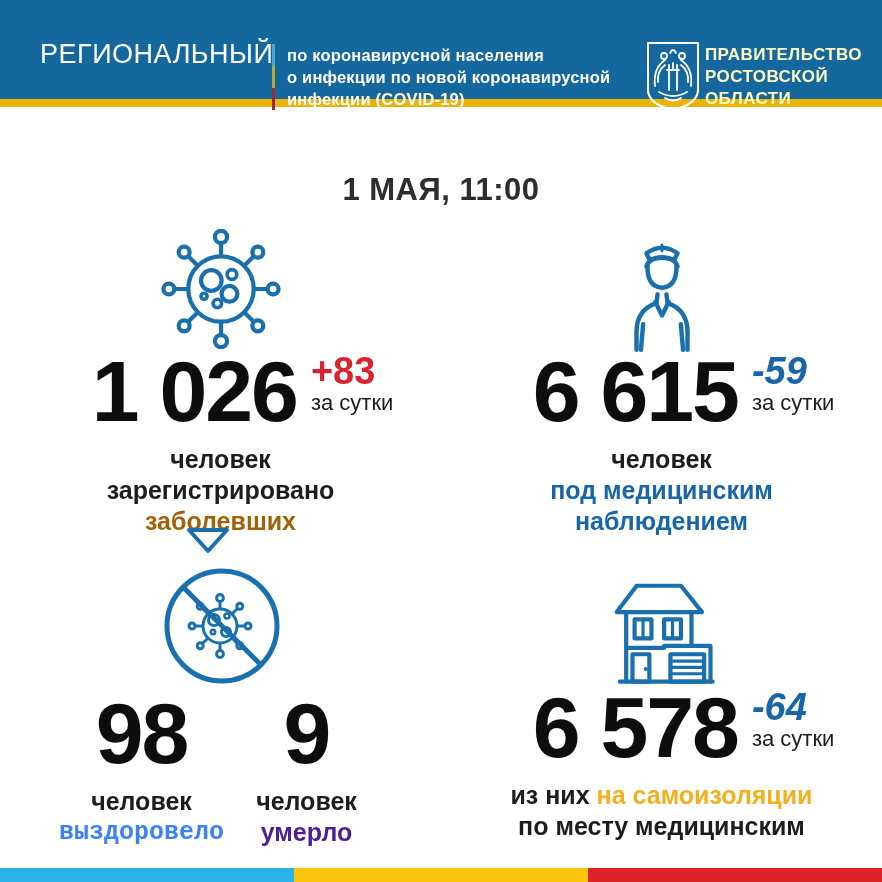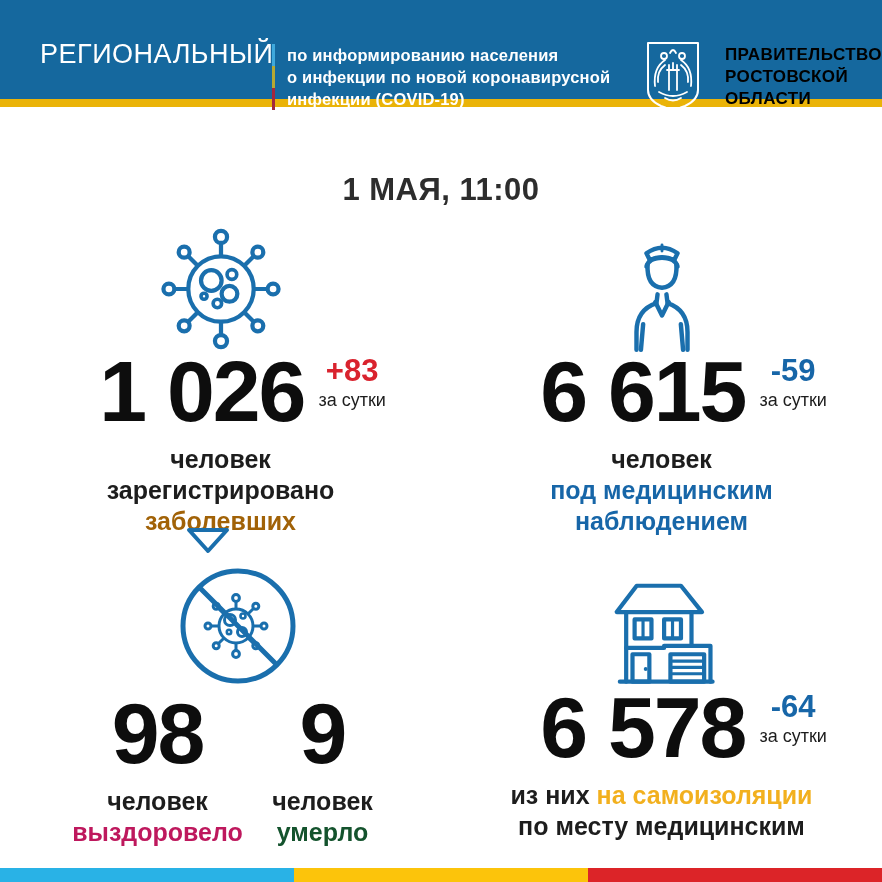--- a/index.html
+++ b/index.html
@@ -20,51 +20,51 @@
   .brand1{ font-size:27px; font-weight:400; letter-spacing:0.5px; line-height:33px; }
   .brand2{ font-size:40px; font-weight:700; letter-spacing:0.5px; line-height:36px;margin-top:47px; }
   .divider{ position:absolute; left:272px; top:44px; width:3px; height:66px;
     display:flex; flex-direction:column; }
   .divider .seg{ flex:1; width:3px; }
   .seg-b{ background:#3FA9DC; } .seg-y{ background:#B6A832; } .seg-r{ background:#A3273C; }
   .subtitle{ position:absolute; left:287px; top:44px; color:#fff; font-size:16.5px;
     font-weight:700; line-height:22px; letter-spacing:0.2px; }
   .gov{ position:absolute; left:645px; top:38px; display:flex; align-items:flex-start; }
   .emblem{ width:56px; height:80px; }
-  .gov-text{ margin-left:24px; margin-top:6px; color:#000000; font-size:17px; font-weight:700;
+  .gov-text{ margin-left:4px; margin-top:6px; color:#fef9c3; font-size:17px; font-weight:700;
     line-height:22px; letter-spacing:0.4px; }
 
   
   .date{ position:absolute; top:172px; left:0; width:882px; text-align:center;
     font-size:31px; font-weight:700; color:#2D2D2D; letter-spacing:0.5px; }
 
   .block{ position:absolute; width:441px; display:flex; flex-direction:column; align-items:center; }
   .b1{ left:0; top:224px; }
   .b2{ left:441px; top:224px; }
-  .b3{ left:17px; top:556px; }
+  .b3{ left:1px; top:556px; }
   .b4{ left:441px; top:556px; }
 
   .icon-box{ display:flex; align-items:flex-end; justify-content:center; height:128px; }
   .b3 .icon-box, .b4 .icon-box{ height:132px; }
 
   .numrow{ display:flex; align-items:flex-start; justify-content:center; margin-top:-4px;
     transform:translateX(22px); }
   .bignum{ font-size:86px; font-weight:700; color:#0D0D0D; line-height:86px; letter-spacing:-2px; }
   .delta{ display:flex; flex-direction:column; margin-left:14px; padding-top:6px; }
-  .delta-val{ font-size:31px; font-weight:700; line-height:34px;text-align:center; }
+  .delta-val{ font-size:38px; font-weight:700; line-height:34px; }
   .delta-red .delta-val{ color:#D9232E; }
-  .delta-blue .delta-val{ color:#1766A8; }
-  .delta-period{ font-size:18px; font-weight:400; color:#1D1D1D; margin-top:2px; }
+  .delta-blue .delta-val{ color:#1766A8;font-style:italic; }
+  .delta-period{ font-size:22px; font-weight:400; color:#1D1D1D; margin-top:2px; }
 
   .labels{ margin-top:10px; text-align:center; font-size:25px; font-weight:700;
     color:#1D1D1D; line-height:31px; }
   .t-red{ color:#a16207; }
   .t-blue{ color:#1766A8; }
-  .t-lblue{ color:#be185d; }
-  .t-gray{ color:#14532d; }
+  .t-lblue{ color:#3b82f6;font-family:Liberation Mono, monospace; }
+  .t-gray{ color:#4c1d95; }
   .t-yellow{ color:#F2B01E; }
 
   .pairrow{ display:flex; justify-content:center; margin-top:2px; }
   .paircol{ width:170px; display:flex; flex-direction:column; align-items:center; }
   .paircol + .paircol{ width:160px; }
 
   .tri{ position:absolute; left:186px; top:527px; }
 
   
   .strip{ position:absolute; left:0; bottom:0; width:882px; height:14px; display:flex; }
@@ -85,21 +85,21 @@
     <div class="brand">
       <div class="brand1">РЕГИОНАЛЬНЫЙ</div>
       <div class="brand2">ПРЕСС-ЦЕНТР</div>
     </div>
     <div class="divider">
       <span class="seg seg-b"></span>
       <span class="seg seg-y"></span>
       <span class="seg seg-r"></span>
     </div>
     <div class="subtitle">
-      <div>по информированию населения</div>
+      <div>по коронавирусной населения</div>
       <div>о инфекции по новой коронавирусной</div>
       <div>инфекции (COVID-19)</div>
     </div>
     <div class="gov">
       <svg class="emblem" viewBox="0 0 56 76">
         <path class="wt" stroke-width="2" d="M3 3 H53 V50 Q53 60 40 66 Q31 69 28 73 Q25 69 16 66 Q3 60 3 50 Z"></path>
         <path class="wt" stroke-width="1.8" d="M24 50 V30 M32 50 V30 M22 30 H34 M24 30 V25 M32 30 V25 M28 30 V23"></path>
         <path class="wt" stroke-width="1.8" d="M10 46 Q8 28 20 20 M46 46 Q48 28 36 20 M13 42 Q12 31 20 25 M43 42 Q44 31 36 25"></path>
         <circle class="wt" stroke-width="1.8" cx="19" cy="16" r="3"></circle>
         <circle class="wt" stroke-width="1.8" cx="37" cy="16" r="3"></circle>

